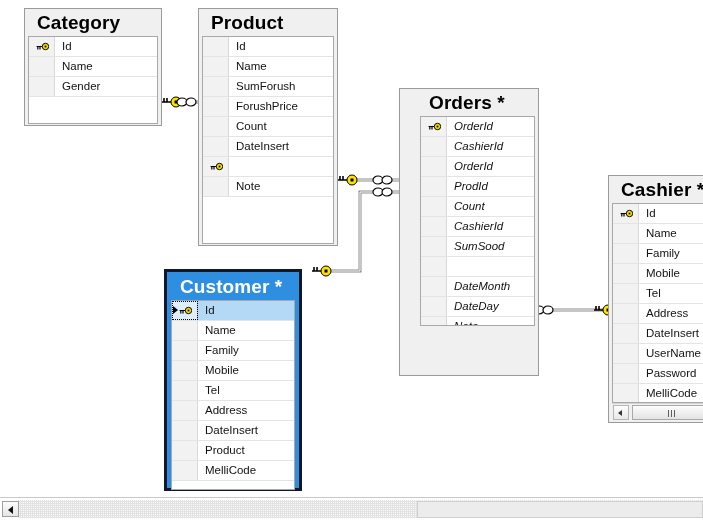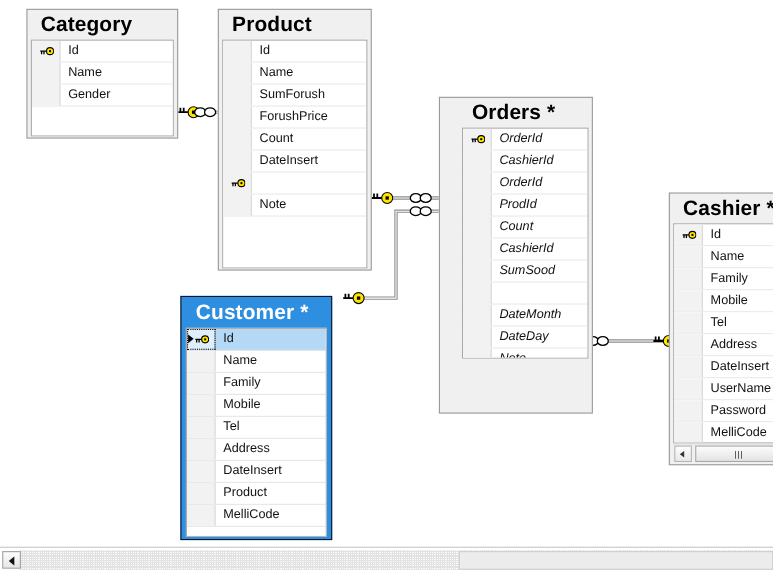--- a/index.html
+++ b/index.html
@@ -29,21 +29,21 @@
   .tbl {
     position: absolute;
     box-sizing: border-box;
     background: #f0f0f0;
     border: 1px solid #9a9a9a;
     padding: 3px;
     z-index: 5;
   }
   .tbl.selected {
     background: #2e8fe0;
-    border: 1px solid #0f172a;
+    border: 3px solid #0f172a;
     padding: 4px;
   }
   .tbl-title {
     font-size: 19px;
     font-weight: bold;
     color: #000000;
     padding: 3px 2px 5px 9px;
     line-height: 16px;
     white-space: nowrap;
     letter-spacing: 0.1px;

